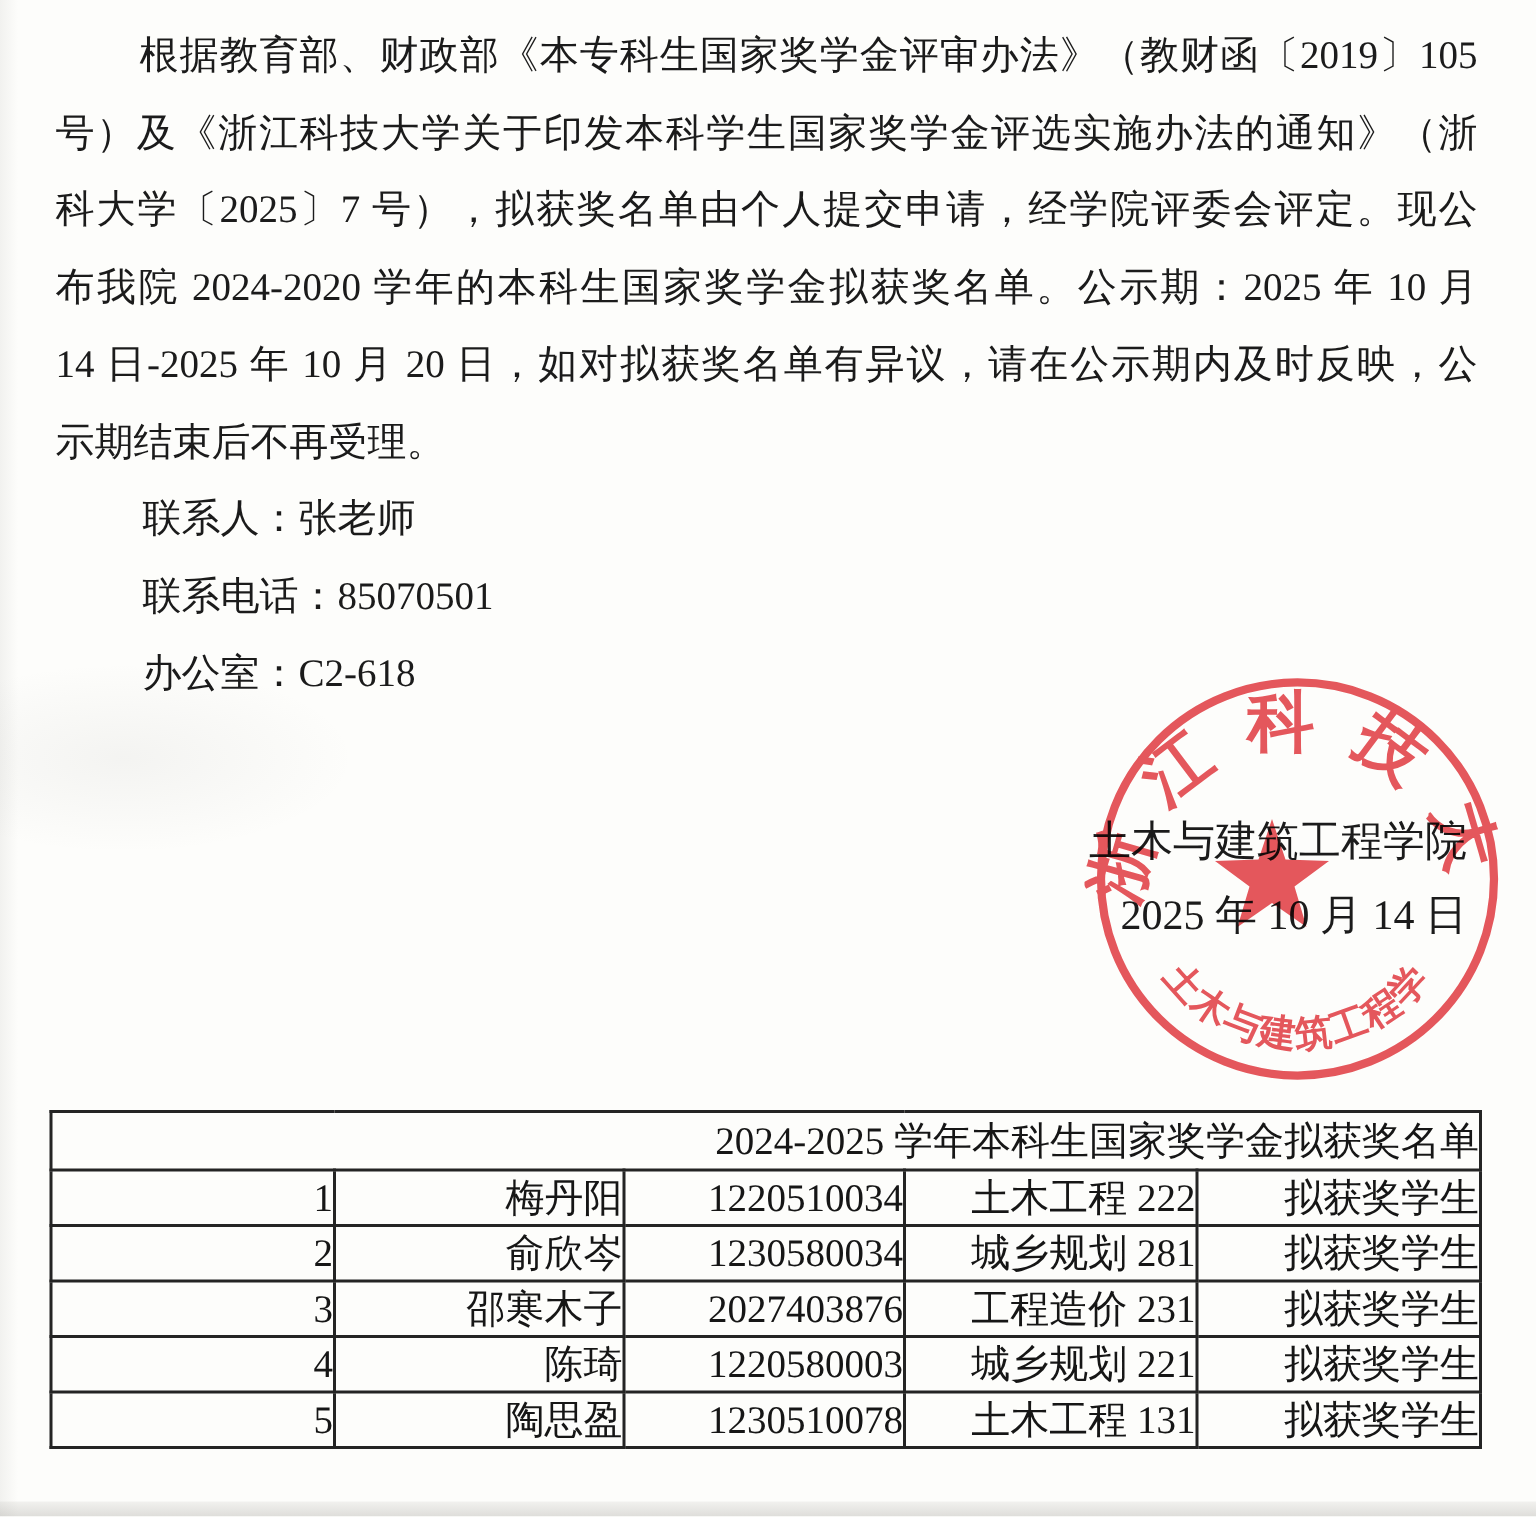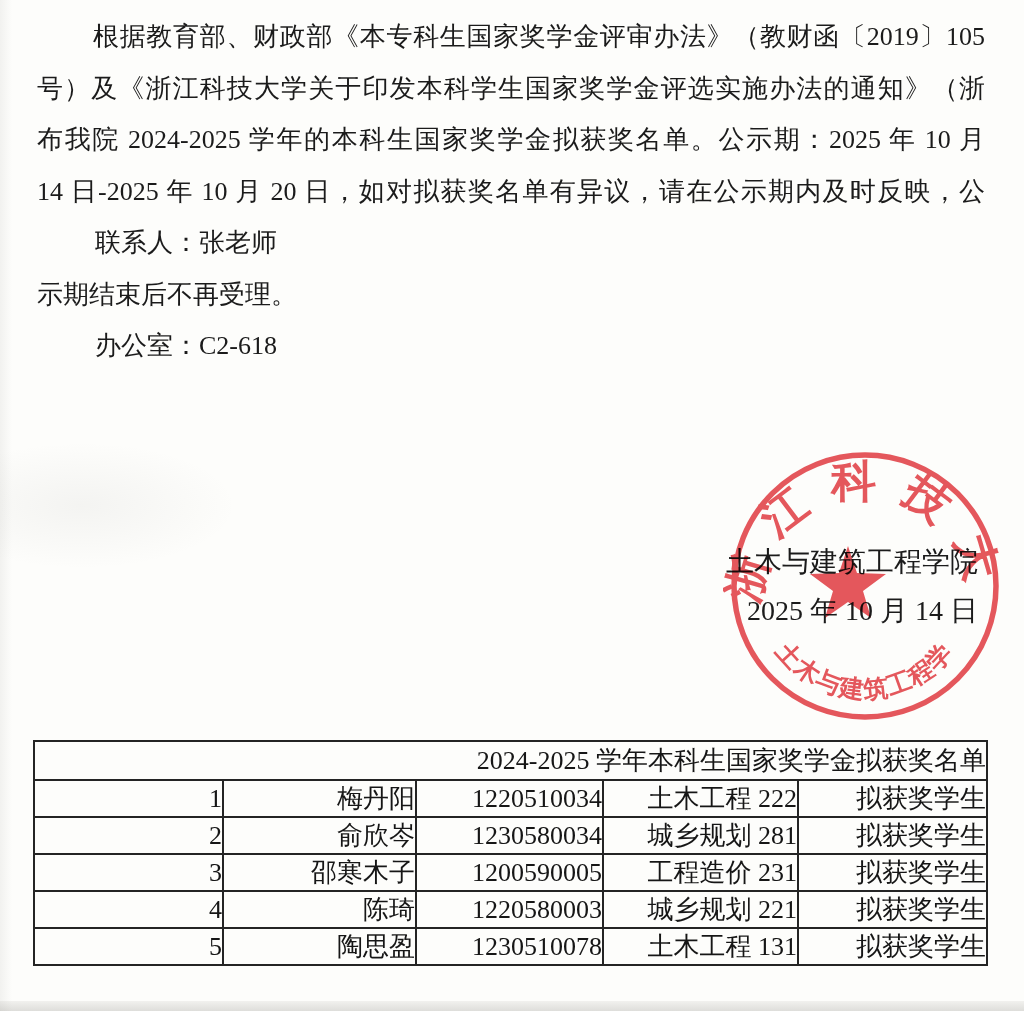--- a/index.html
+++ b/index.html
@@ -63,24 +63,26 @@
   }
 </style>
 </head>
 <body>
 
 <div class="page">
 
   <div class="text-block">
     <div class="line justify first">根据教育部、财政部《本专科生国家奖学金评审办法》（教财函〔2019〕105</div>
     <div class="line justify">号）及《浙江科技大学关于印发本科学生国家奖学金评选实施办法的通知》（浙</div>
-    <div class="line justify">布我院 2024-2025 学年的本科生国家奖学金拟获奖名单。公示期：2025 年 10 月</div>
+    <div class="line justify">科大学〔2025〕7 号），拟获奖名单由个人提交申请，经学院评委会评定。现公</div>
+    <div class="line justify">布我院 2024-2020 学年的本科生国家奖学金拟获奖名单。公示期：2025 年 10 月</div>
     <div class="line justify">14 日-2025 年 10 月 20 日，如对拟获奖名单有异议，请在公示期内及时反映，公</div>
+    <div class="line">示期结束后不再受理。</div>
     <div class="line ind">联系人：张老师</div>
-    <div class="line">示期结束后不再受理。</div>
+    <div class="line ind">联系电话：85070501</div>
     <div class="line ind">办公室：C2-618</div>
   </div>
 
   <div class="signature">
     <div>土木与建筑工程学院</div>
     <div>2025 年 10 月 14 日</div>
   </div>
 
   <svg class="stamp" viewBox="0 0 284 284" xmlns="http://www.w3.org/2000/svg">
     <defs>
@@ -119,21 +121,21 @@
     <tr class="data-row">
       <td>2</td>
       <td>俞欣岑</td>
       <td>1230580034</td>
       <td>城乡规划 281</td>
       <td>拟获奖学生</td>
     </tr>
     <tr class="data-row">
       <td>3</td>
       <td>邵寒木子</td>
-      <td>1200590005</td>
+      <td>2027403876</td>
       <td>工程造价 231</td>
       <td>拟获奖学生</td>
     </tr>
     <tr class="data-row">
       <td>4</td>
       <td>陈琦</td>
       <td>1220580003</td>
       <td>城乡规划 221</td>
       <td>拟获奖学生</td>
     </tr>

